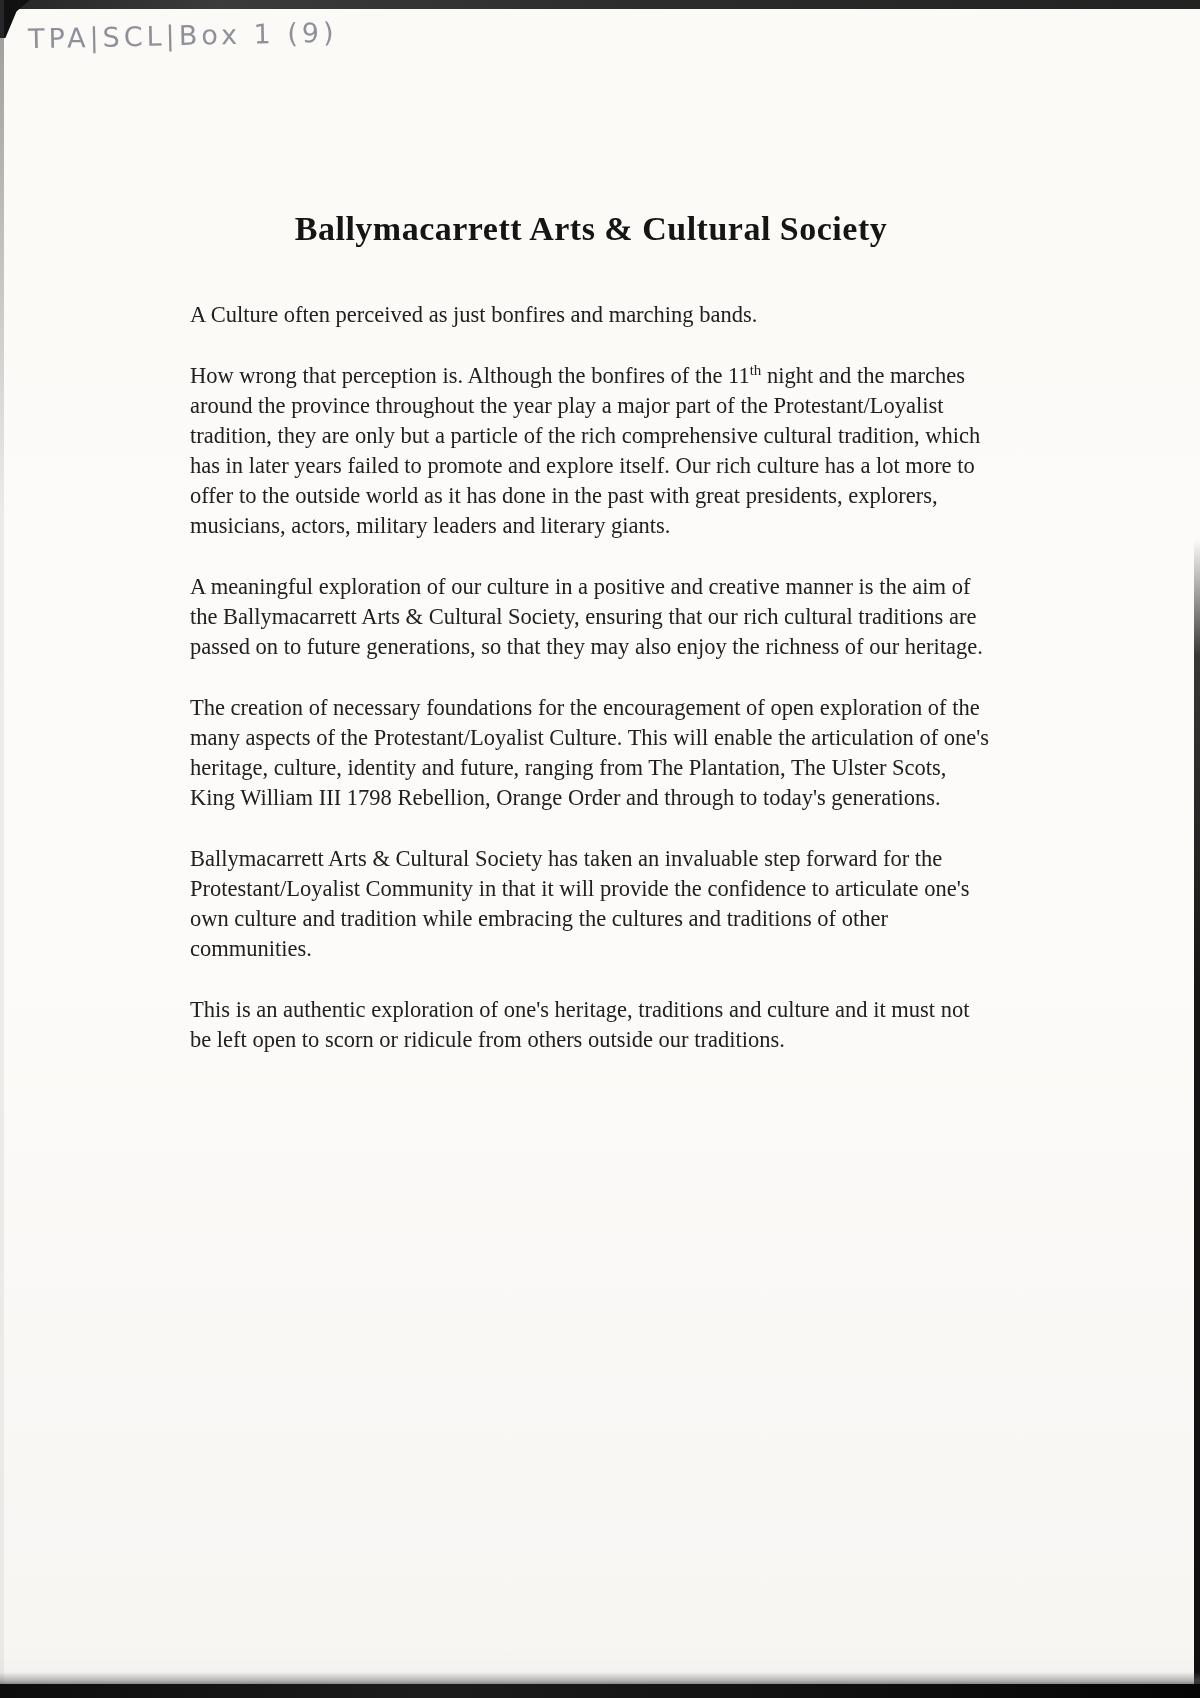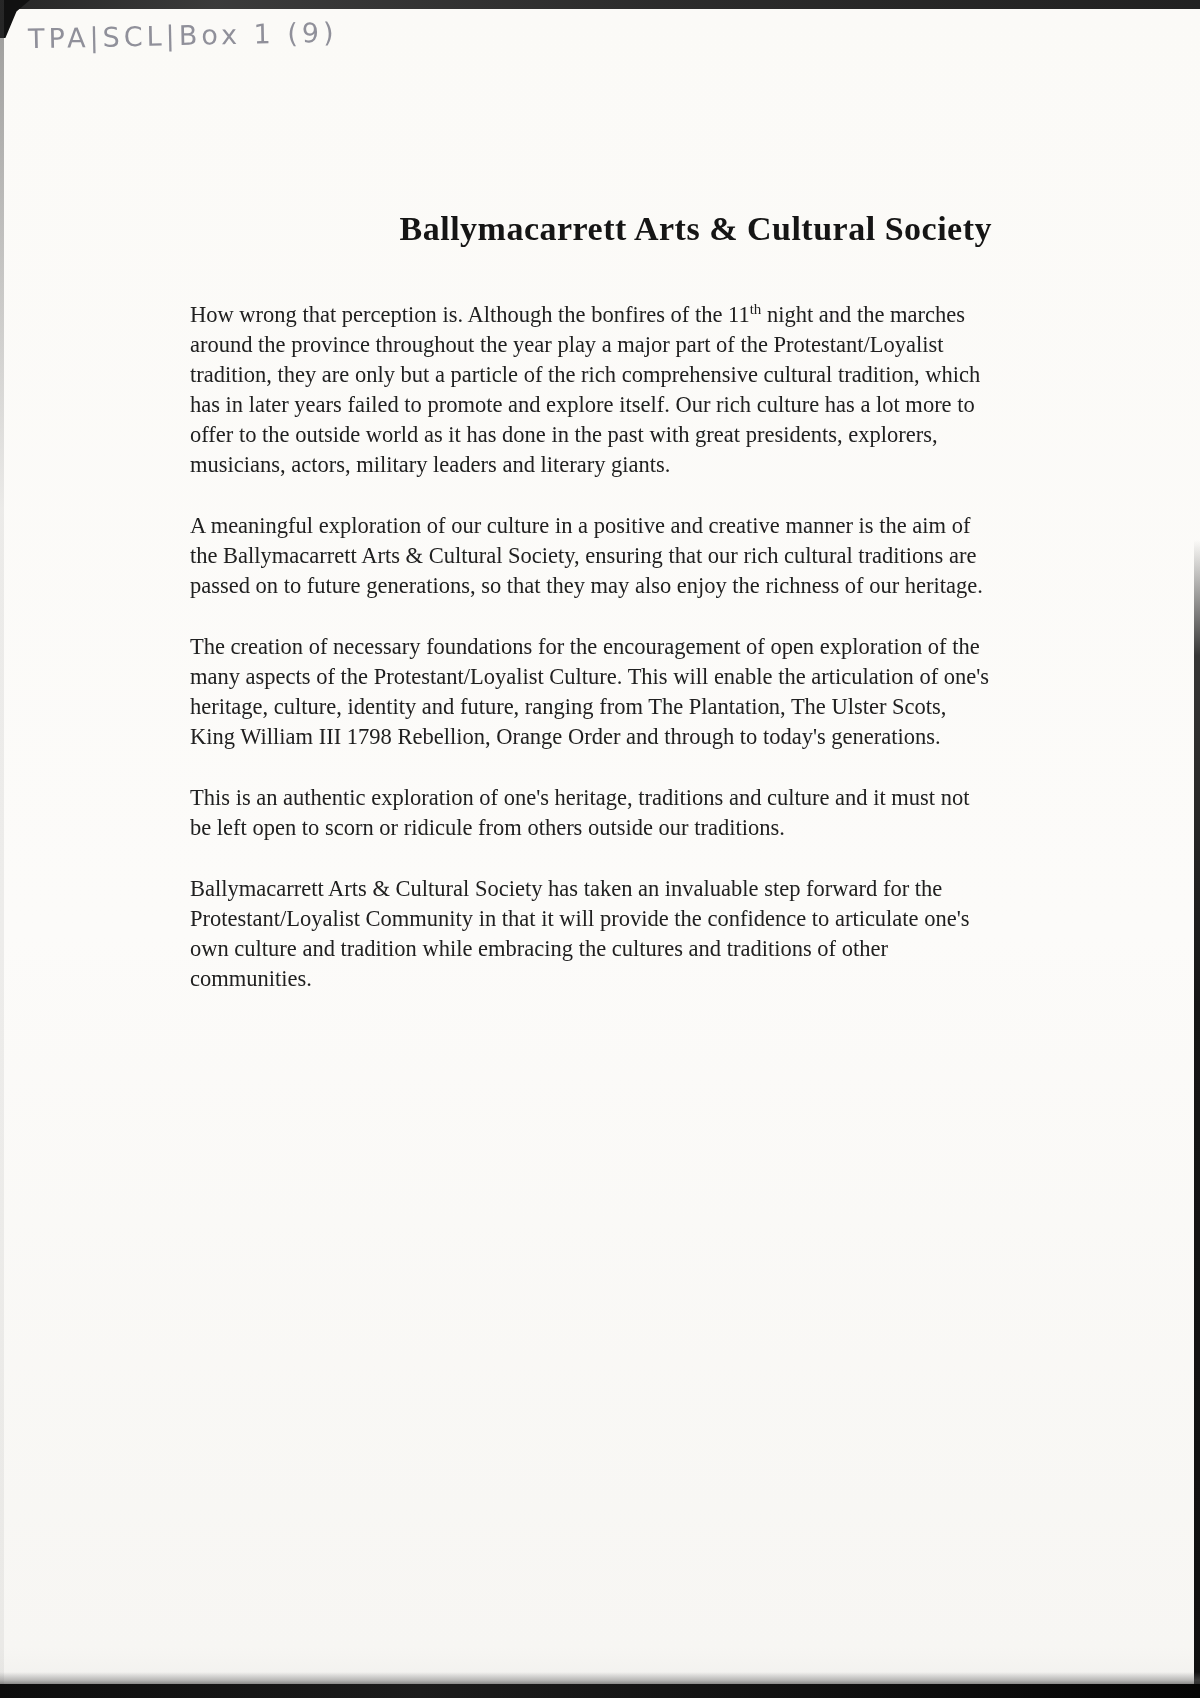--- a/index.html
+++ b/index.html
@@ -72,21 +72,21 @@
   
   .doc {
     position: absolute;
     top: 210px;
     left: 190px;
     width: 802px;
   }
   .doc-title {
     font-size: 34px;
     font-weight: bold;
-    text-align: right;
+    text-align: center;
     letter-spacing: 0.5px;
     margin: 0 0 52px 0;
     color: #151515;
   }
   .doc p {
     font-size: 22.5px;
     line-height: 30px;
     margin: 0 0 31px 0;
     text-align: left;
     color: #202020;
@@ -109,26 +109,27 @@
   <div class="edge-bottom-smudge"></div>
   <div class="edge-bottom"></div>
 
   <div class="annotation">TPA|SCL|Box 1 (9)</div>
 
   <div class="doc">
 
     <h1 class="doc-title">Ballymacarrett Arts &amp; Cultural Society</h1>
 
 
+    <p>A Culture often perceived as just bonfires and marching bands.</p>
 
     <p><span>How wrong that perception is.  Although the bonfires of the 11</span><sup>th</sup><span> night and the marches around the province throughout the year play a major part of the Protestant/Loyalist tradition, they are only but a particle of the rich comprehensive cultural tradition, which has in later years failed to promote and explore itself.  Our rich culture has a lot more to offer to the outside world as it has done in the past with great presidents, explorers, musicians, actors, military leaders and literary giants.</span></p>
 
     <p>A meaningful exploration of our culture in a positive and creative manner is the aim of the Ballymacarrett Arts &amp; Cultural Society, ensuring that our rich cultural traditions are passed on to future generations, so that they may also enjoy the richness of our heritage.</p>
 
     <p>The creation of necessary foundations for the encouragement of open exploration of the many aspects of the Protestant/Loyalist Culture.  This will enable the articulation of one's heritage, culture, identity and future, ranging from The Plantation, The Ulster Scots, King William III 1798 Rebellion, Orange Order and through to today's generations.</p>
 
+    <p>Ballymacarrett Arts &amp; Cultural Society has taken an invaluable step forward for the Protestant/Loyalist Community in that it will provide the confidence to articulate one's own culture and tradition while embracing the cultures and traditions of other communities.</p>
+
     <p>This is an authentic exploration of one's heritage, traditions and culture and it must not be left open to scorn or ridicule from others outside our traditions.</p>
-
-    <p>Ballymacarrett Arts &amp; Cultural Society has taken an invaluable step forward for the Protestant/Loyalist Community in that it will provide the confidence to articulate one's own culture and tradition while embracing the cultures and traditions of other communities.</p>
 
   </div>
 
 </div>
 
 </body></html>

